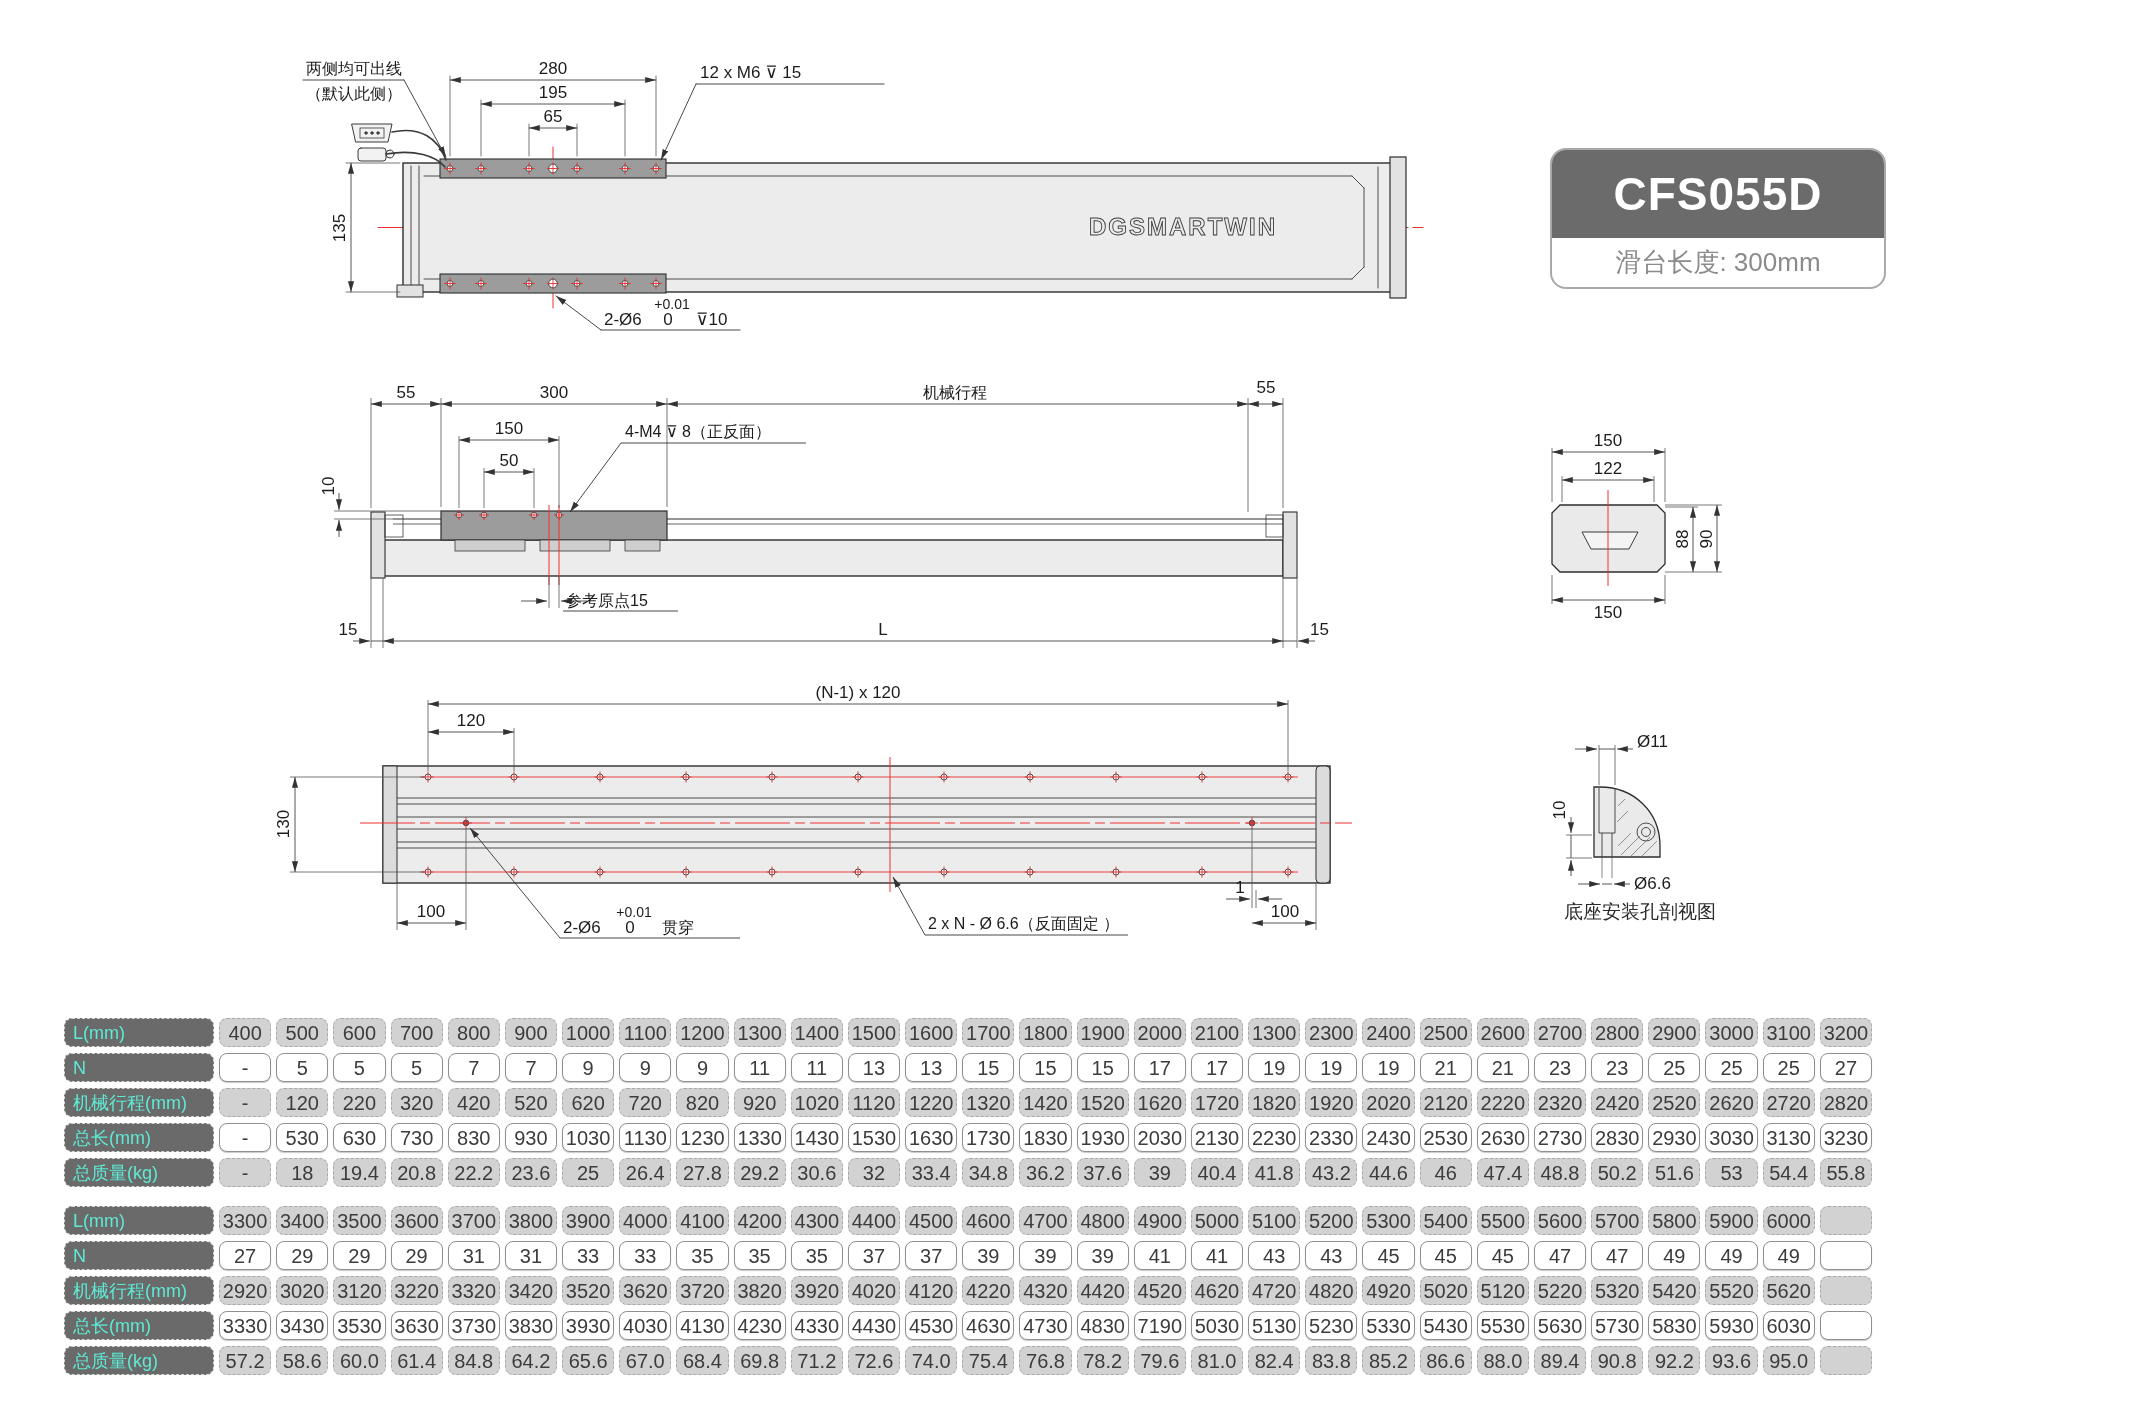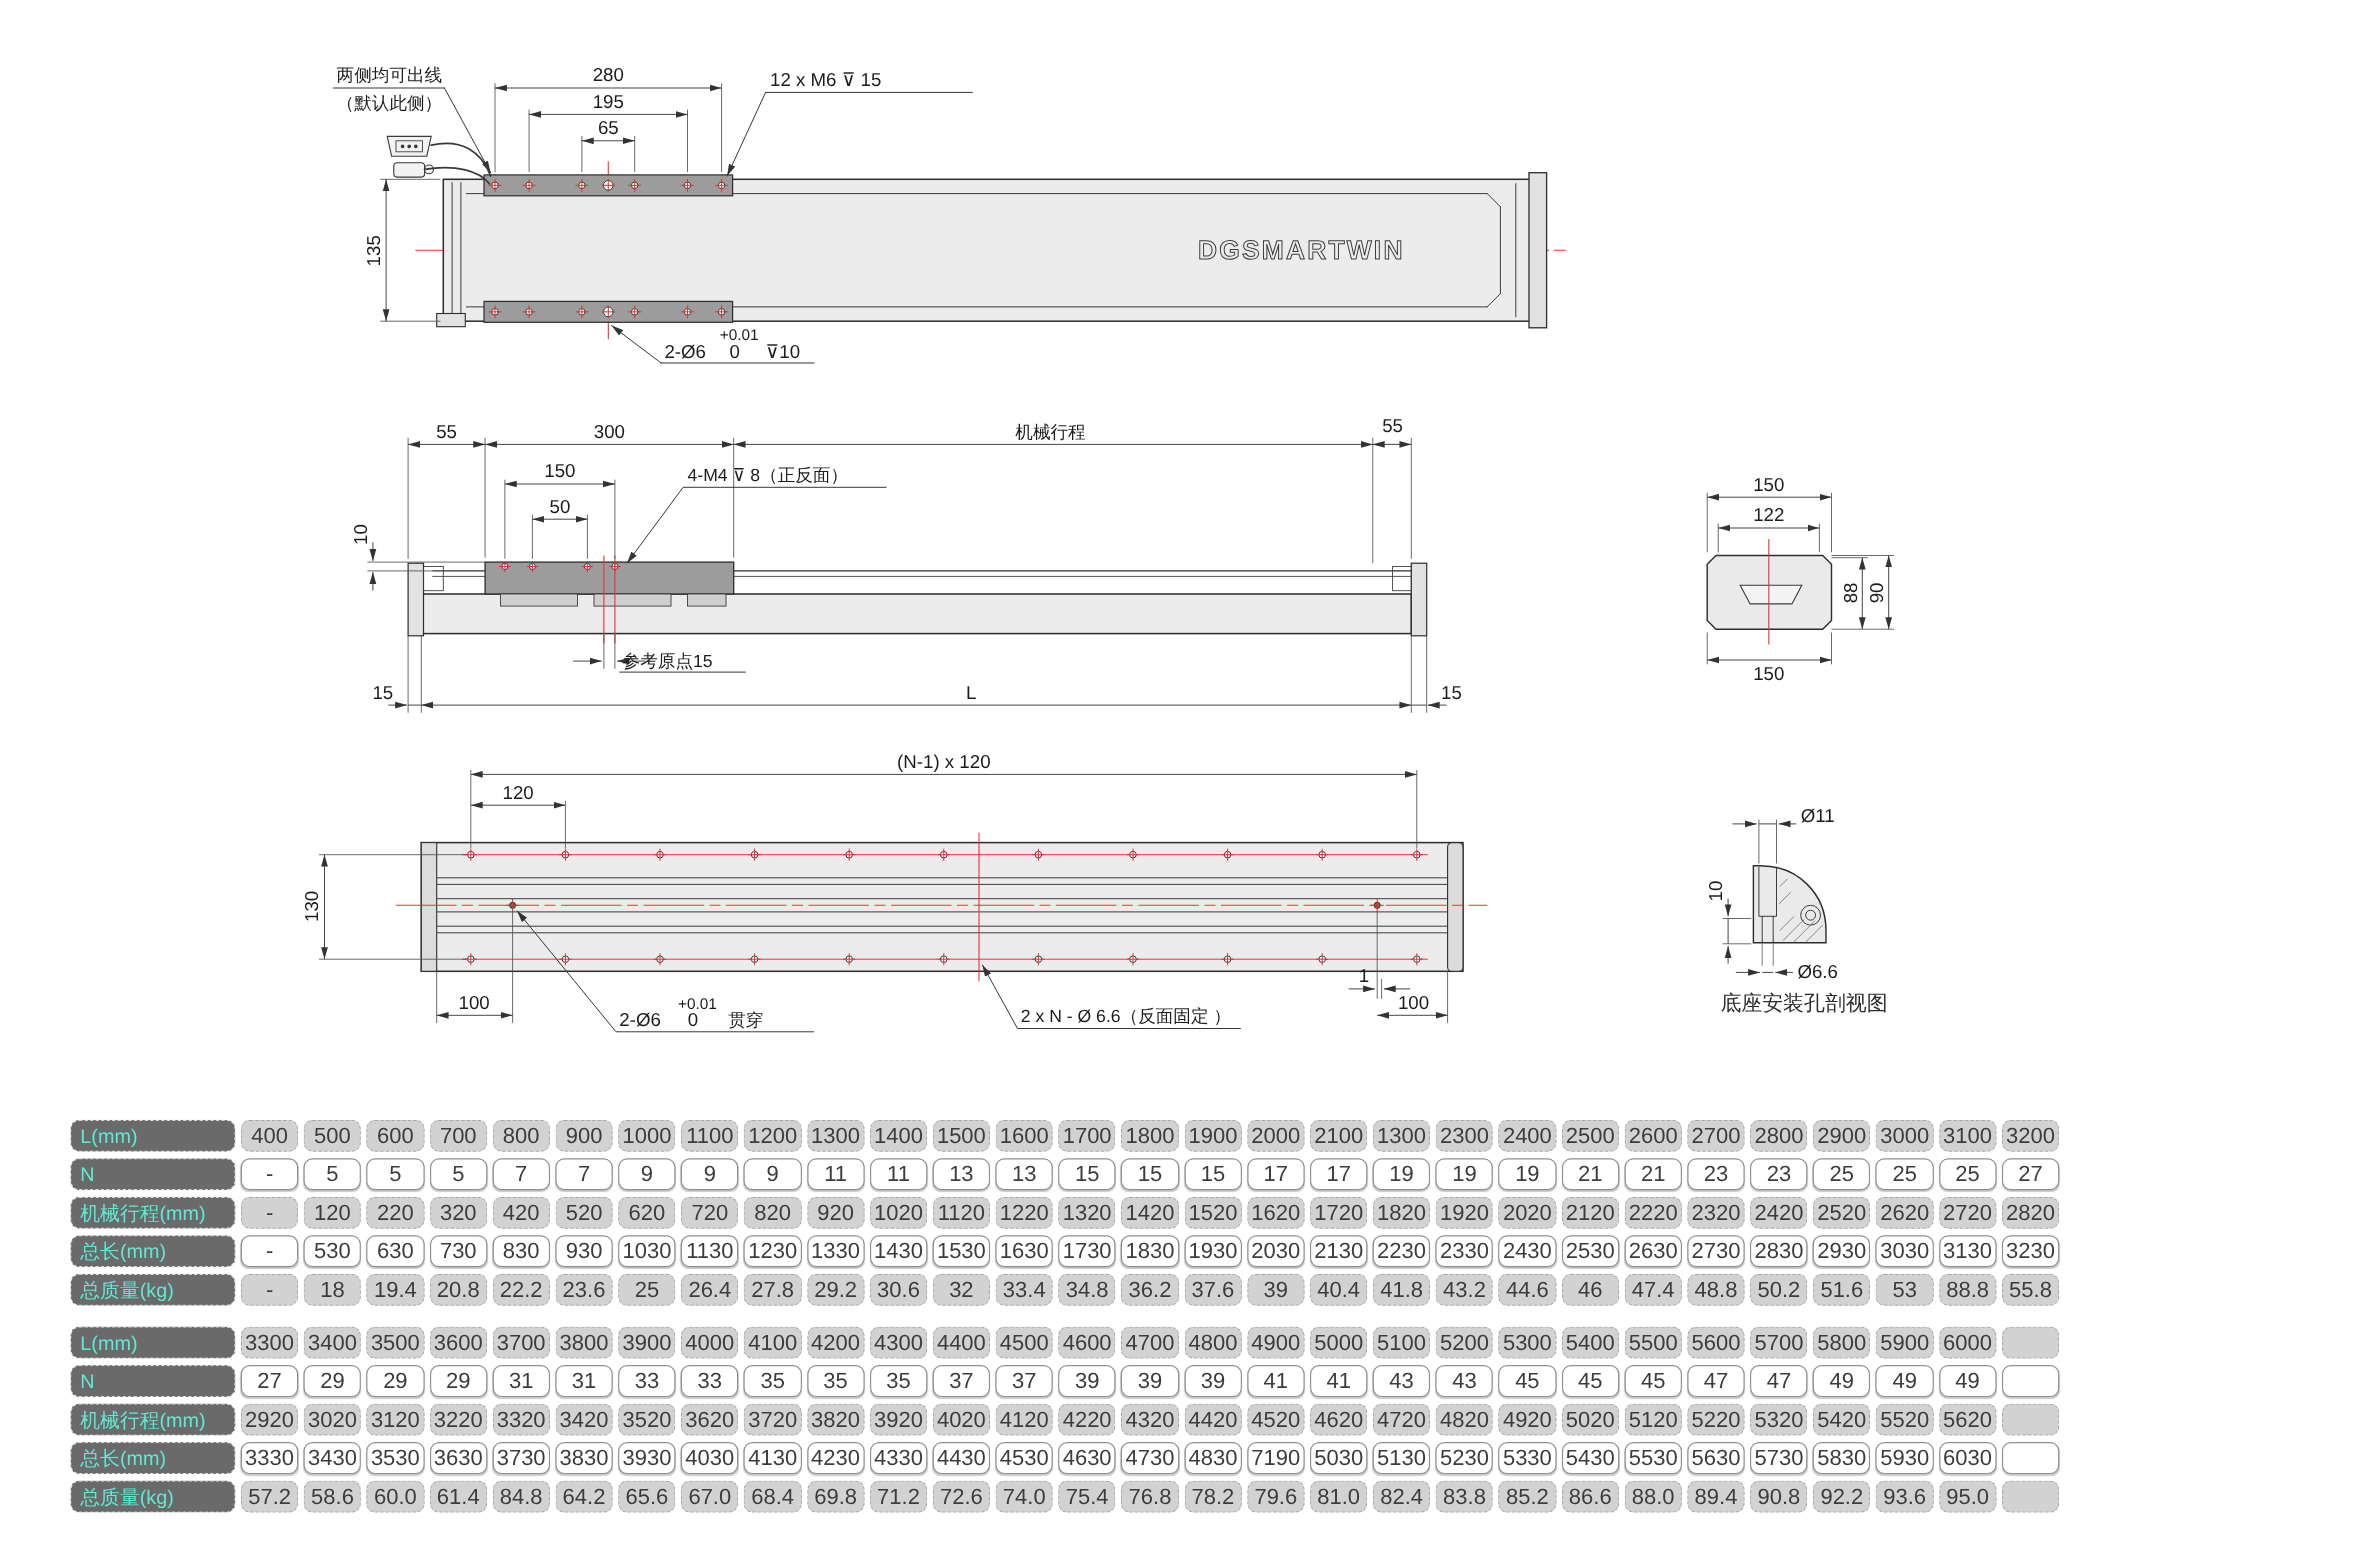--- a/index.html
+++ b/index.html
@@ -468,20 +468,28 @@
     <g>
       <line x1="1602" y1="884" x2="1612" y2="884" stroke="#444" stroke-width="0.9"></line>
       <line x1="1578" y1="884" x2="1600" y2="884" stroke="#444" stroke-width="0.9" marker-end="url(#arr)"></line>
       <line x1="1630" y1="884" x2="1614" y2="884" stroke="#444" stroke-width="0.9" marker-end="url(#arr)"></line>
       <text class="dimtxt" x="1634" y="889">Ø6.6</text>
     </g>
     <text class="caption" x="1640" y="918" text-anchor="middle">底座安装孔剖视图</text>
   </g>
 </svg>
 
+<div id="badge">
+  <div class="hd">
+    <span>CFS055D</span>
+  </div>
+  <div class="bd">
+    <span>滑台长度: 300mm</span>
+  </div>
+</div>
 
 <div id="table1" class="spec-table">
       <div class="cell label">L(mm)</div>
       <div class="cell gray">400</div>
       <div class="cell gray">500</div>
       <div class="cell gray">600</div>
       <div class="cell gray">700</div>
       <div class="cell gray">800</div>
       <div class="cell gray">900</div>
       <div class="cell gray">1000</div>
@@ -618,21 +626,21 @@
       <div class="cell gray">40.4</div>
       <div class="cell gray">41.8</div>
       <div class="cell gray">43.2</div>
       <div class="cell gray">44.6</div>
       <div class="cell gray">46</div>
       <div class="cell gray">47.4</div>
       <div class="cell gray">48.8</div>
       <div class="cell gray">50.2</div>
       <div class="cell gray">51.6</div>
       <div class="cell gray">53</div>
-      <div class="cell gray">88.8</div>
+      <div class="cell gray">54.4</div>
       <div class="cell gray">55.8</div>
     </div>
 <div id="table2" class="spec-table">
       <div class="cell label">L(mm)</div>
       <div class="cell gray">3300</div>
       <div class="cell gray">3400</div>
       <div class="cell gray">3500</div>
       <div class="cell gray">3600</div>
       <div class="cell gray">3700</div>
       <div class="cell gray">3800</div>

